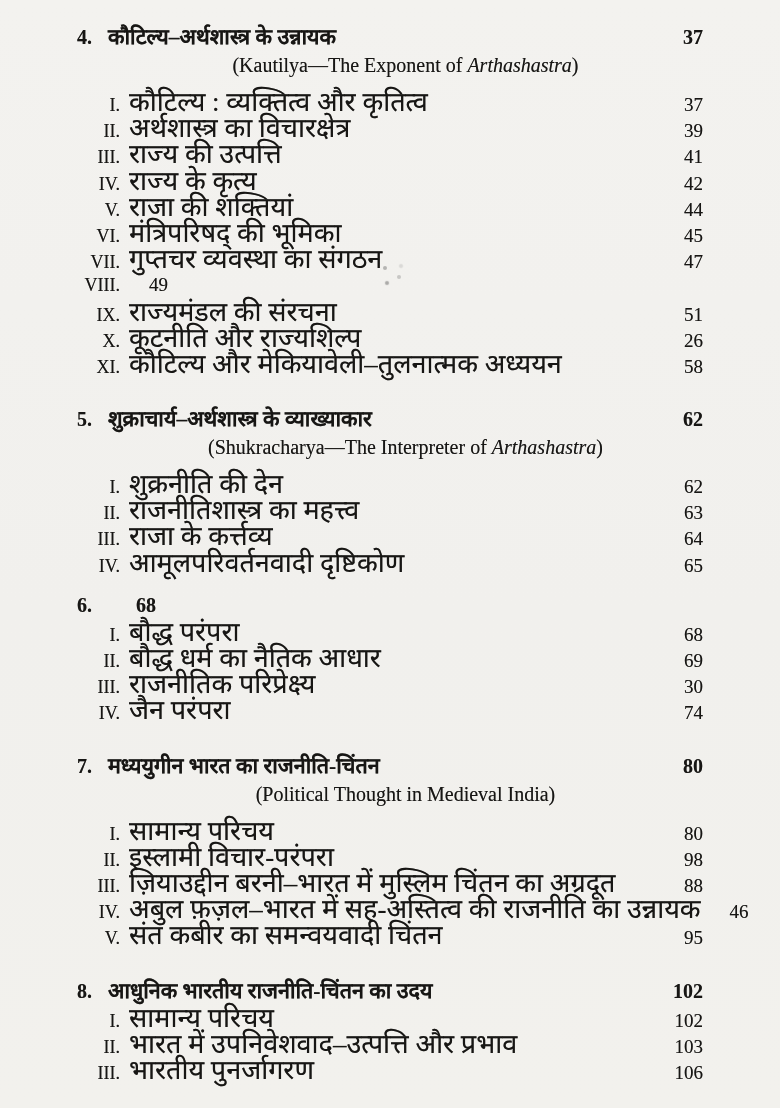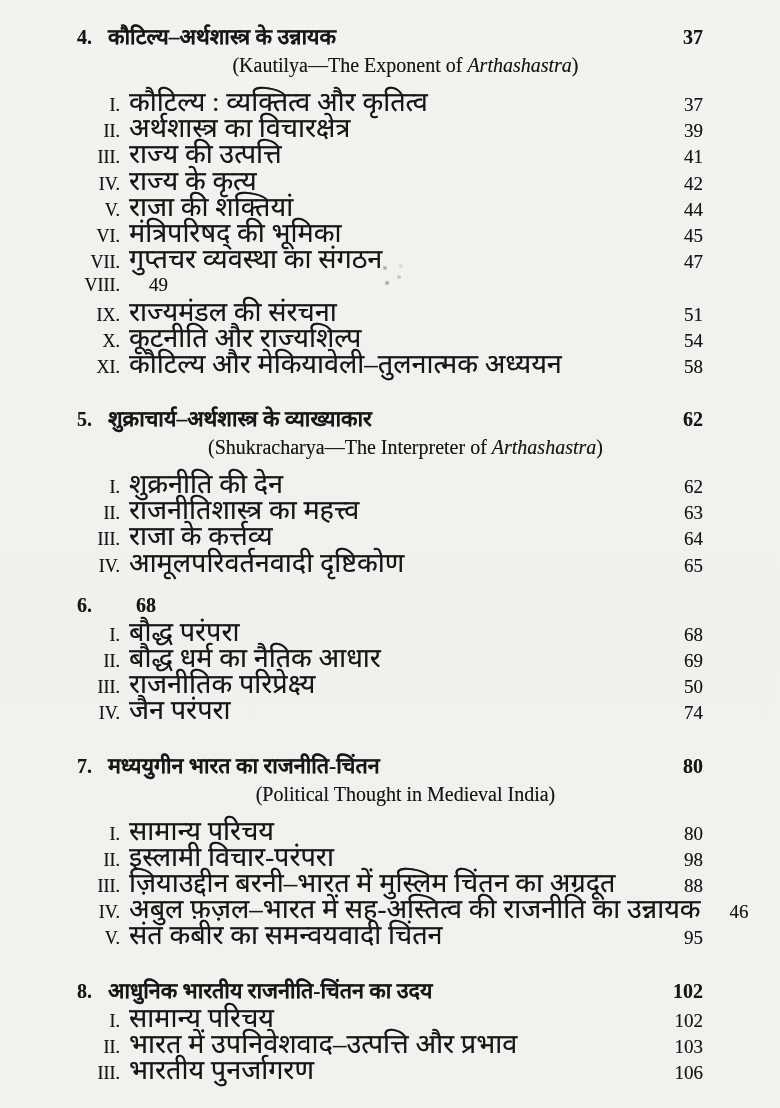--- a/index.html
+++ b/index.html
@@ -159,21 +159,21 @@
             <span class="item-page">49</span>
           </div>
           <div class="item">
             <span class="item-num">IX.</span>
             <span class="item-text">राज्यमंडल की संरचना</span>
             <span class="item-page">51</span>
           </div>
           <div class="item">
             <span class="item-num">X.</span>
             <span class="item-text">कूटनीति और राज्यशिल्प</span>
-            <span class="item-page">54</span>
+            <span class="item-page">26</span>
           </div>
           <div class="item">
             <span class="item-num">XI.</span>
             <span class="item-text">कौटिल्य और मेकियावेली–तुलनात्मक अध्ययन</span>
             <span class="item-page">58</span>
           </div>
         </div>
       </div>
       <div class="section">
         <div class="chapter-head">
@@ -217,21 +217,21 @@
             <span class="item-page">68</span>
           </div>
           <div class="item">
             <span class="item-num">II.</span>
             <span class="item-text">बौद्ध धर्म का नैतिक आधार</span>
             <span class="item-page">69</span>
           </div>
           <div class="item">
             <span class="item-num">III.</span>
             <span class="item-text">राजनीतिक परिप्रेक्ष्य</span>
-            <span class="item-page">50</span>
+            <span class="item-page">30</span>
           </div>
           <div class="item">
             <span class="item-num">IV.</span>
             <span class="item-text">जैन परंपरा</span>
             <span class="item-page">74</span>
           </div>
         </div>
       </div>
       <div class="section">
         <div class="chapter-head">

